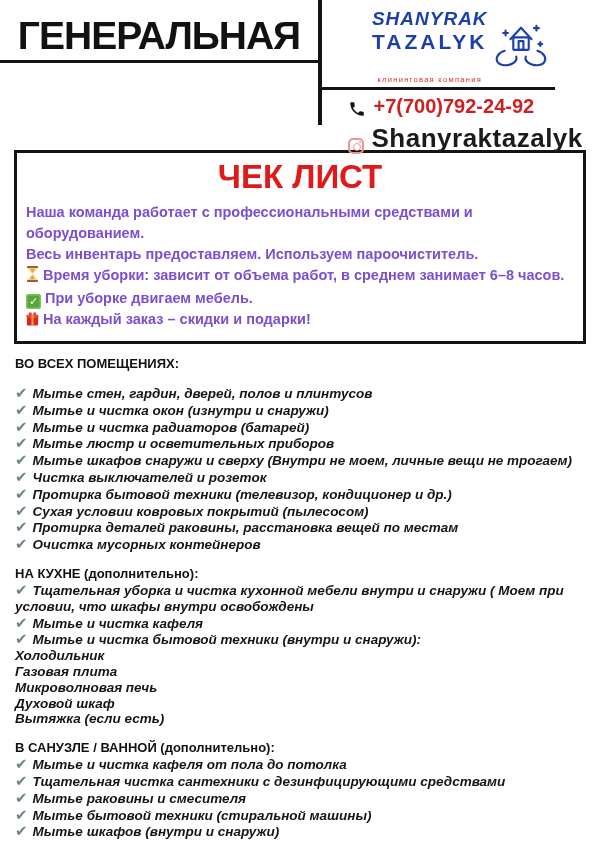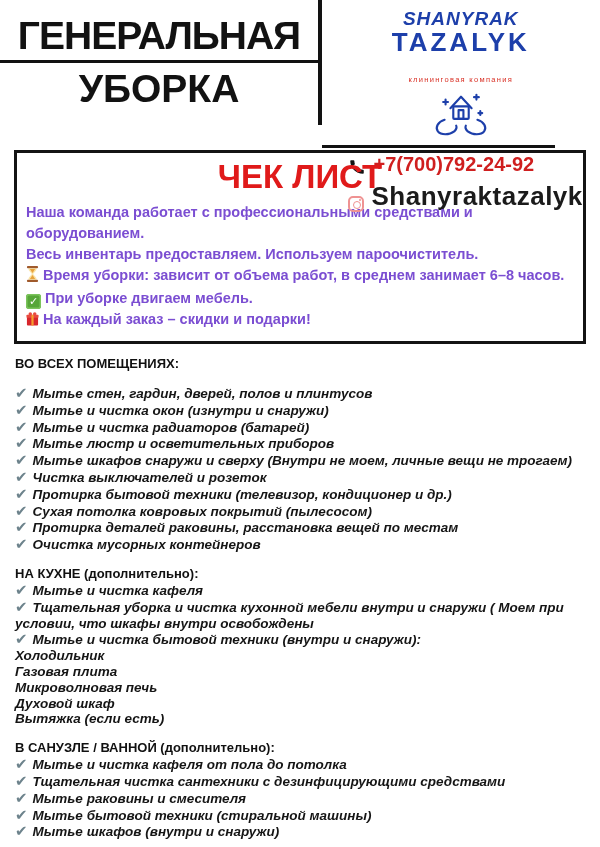--- a/index.html
+++ b/index.html
@@ -17,24 +17,24 @@
   .header { display: flex; height: 130px; }
   .header-left { width: 318px; padding-top: 13px; text-align: center; }
   .title1 {
     font-size: 39px; font-weight: 800; letter-spacing: -1px;
     line-height: 46px; color: #121212;
     border-bottom: 3.5px solid #121212; padding-bottom: 1px;
   }
   .title2 { font-size: 39px; font-weight: 800; letter-spacing: 0px; line-height: 48px; margin-top: 2px; color: #121212; }
   .header-vline { width: 3.5px; height: 125px; background: #121212; }
   .header-right { flex: 1; padding-top: 8px; }
-  .brand-row { display: flex; justify-content: center; align-items: center; gap: 4px; flex-direction: column; }
+  .brand-row { display: flex; justify-content: center; align-items: center; gap: 4px; }
   .brand-text { text-align: center; }
   .brand-1 { font-size: 19px; font-weight: 800; font-style: italic; letter-spacing: 1px; color: #1d3faa; line-height: 21px; }
-  .brand-2 { font-size: 26px; font-weight: 800; letter-spacing: 3px; color: #1d3faa; line-height: 26px; }
+  .brand-2 { font-size: 21px; font-weight: 800; letter-spacing: 3px; color: #1d3faa; line-height: 26px; }
   .brand-tag { font-size: 7.5px; font-weight: 400; letter-spacing: 1.3px; color: #d93025; margin-top: 20px; }
   .brand-hr { border-bottom: 3.5px solid #121212; margin: 3px 45px 0 0; }
   .contact-row { display: flex; align-items: flex-end; gap: 8px; padding-left: 26px; margin-top: 5px; }
   .phone-text { font-size: 20px; font-weight: 800; color: #cf1f1f; }
   .insta-text { font-size: 26px; font-weight: 800; color: #1b1b1b; letter-spacing: 0.5px; }
   .insta-icon {
     position: relative; display: inline-block; width: 16px; height: 16px;
     border: 2px solid #ef9292; border-radius: 5px; flex: 0 0 auto;
   }
   .insta-icon::before {
@@ -80,21 +80,20 @@
   .guarantee-text { font-size: 21px; font-weight: 800; color: #121212; }
 </style>
 </head>
 <body>
 
 <div class="page">
 
   <header class="header">
     <div class="header-left">
       <div class="title1">ГЕНЕРАЛЬНАЯ</div>
-      <div class="title2">УБОРКА</div>
     </div>
     <div class="header-vline"></div>
     <div class="header-right">
       <div class="brand-row">
         <div class="brand-text">
           <div class="brand-1">SHANYRAK</div>
           <div class="brand-2">TAZALYK</div>
           <div class="brand-tag">клининговая компания</div>
         </div>
         <svg width="58" height="54" viewBox="0 0 60 56">
@@ -158,29 +157,29 @@
 
     <div class="section-title">ВО ВСЕХ ПОМЕЩЕНИЯХ:</div>
     <div class="spacer"></div>
     <div class="item"><span class="check-glyph">✔</span><span>Мытье стен, гардин, дверей, полов и плинтусов</span></div>
     <div class="item"><span class="check-glyph">✔</span><span>Мытье и чистка окон (изнутри и снаружи)</span></div>
     <div class="item"><span class="check-glyph">✔</span><span>Мытье и чистка радиаторов (батарей)</span></div>
     <div class="item"><span class="check-glyph">✔</span><span>Мытье люстр и осветительных приборов</span></div>
     <div class="item"><span class="check-glyph">✔</span><span>Мытье шкафов снаружи и сверху (Внутри не моем, личные вещи не трогаем)</span></div>
     <div class="item"><span class="check-glyph">✔</span><span>Чистка выключателей и розеток</span></div>
     <div class="item"><span class="check-glyph">✔</span><span>Протирка бытовой техники (телевизор, кондиционер и др.)</span></div>
-    <div class="item"><span class="check-glyph">✔</span><span>Сухая потолка ковровых покрытий (пылесосом)</span></div>
+    <div class="item"><span class="check-glyph">✔</span><span>Сухая условии ковровых покрытий (пылесосом)</span></div>
     <div class="item"><span class="check-glyph">✔</span><span>Протирка деталей раковины, расстановка вещей по местам</span></div>
     <div class="item"><span class="check-glyph">✔</span><span>Очистка мусорных контейнеров</span></div>
 
     <div class="section-gap"></div>
 
     <div class="section-title">НА КУХНЕ (дополнительно):</div>
+    <div class="item"><span class="check-glyph">✔</span><span>Тщательная уборка и чистка кухонной мебели внутри и снаружи ( Моем при условии, что шкафы внутри освобождены</span></div>
     <div class="item"><span class="check-glyph">✔</span><span>Мытье и чистка кафеля</span></div>
-    <div class="item"><span class="check-glyph">✔</span><span>Тщательная уборка и чистка кухонной мебели внутри и снаружи ( Моем при условии, что шкафы внутри освобождены</span></div>
     <div class="item"><span class="check-glyph">✔</span><span>Мытье и чистка бытовой техники (внутри и снаружи):</span></div>
     <div class="item">Холодильник</div>
     <div class="item">Газовая плита</div>
     <div class="item">Микроволновая печь</div>
     <div class="item">Духовой шкаф</div>
     <div class="item">Вытяжка (если есть)</div>
 
     <div class="section-gap"></div>
 
     <div class="section-title">В САНУЗЛЕ / ВАННОЙ (дополнительно):</div>

